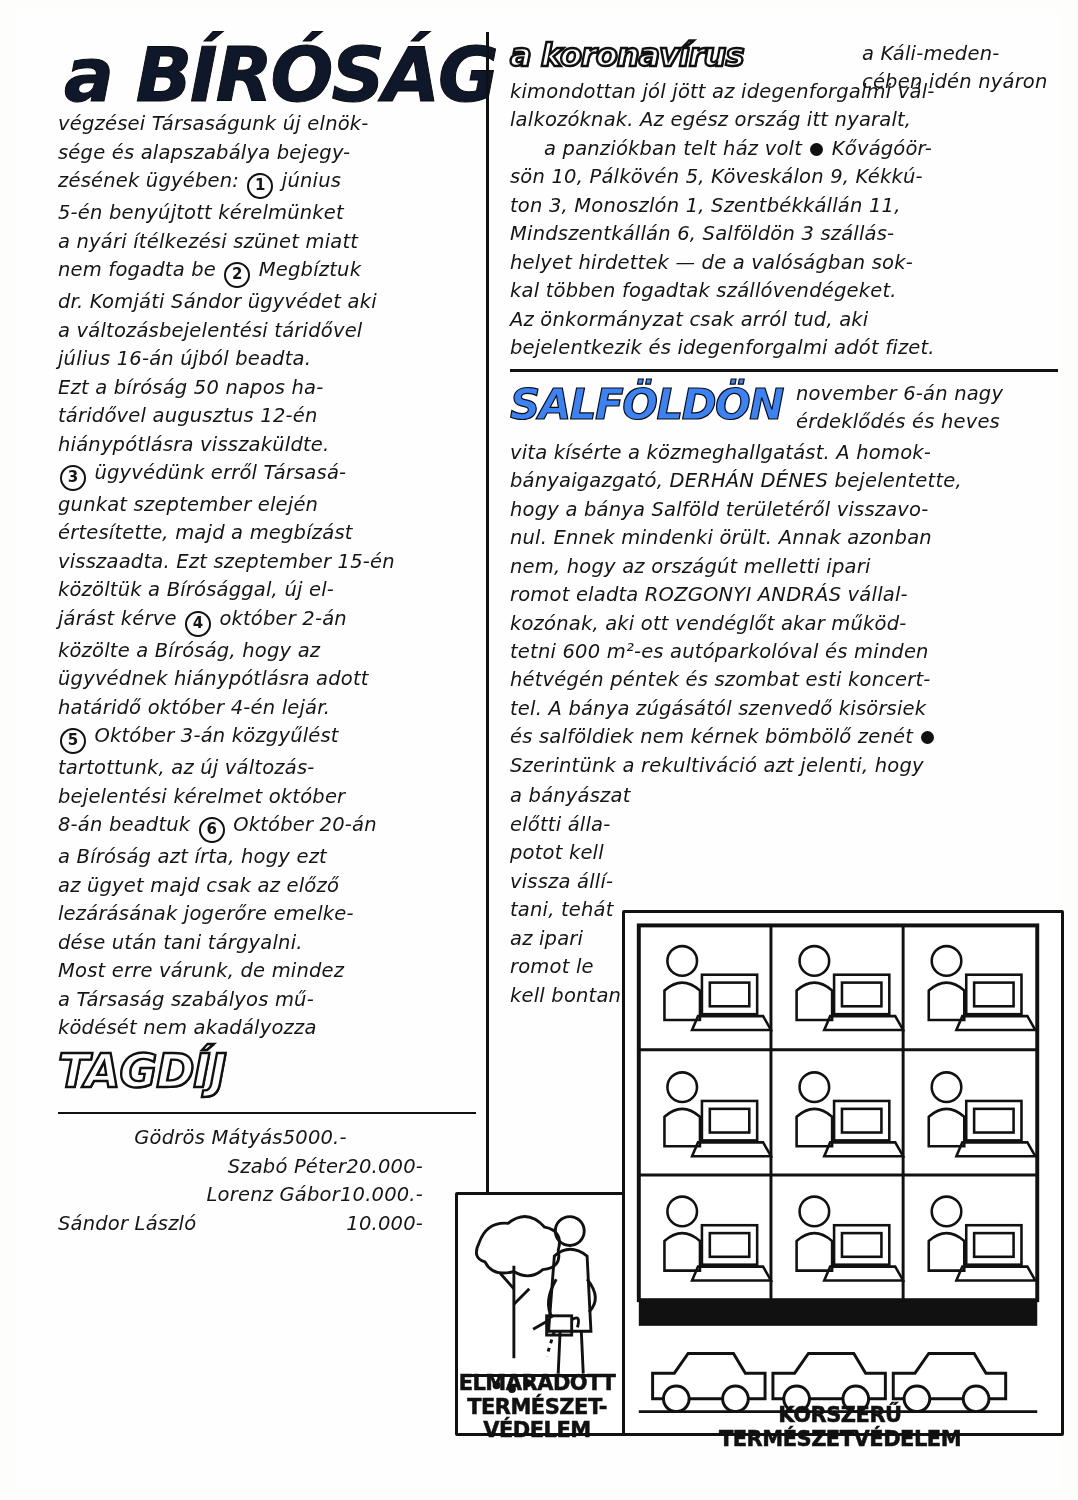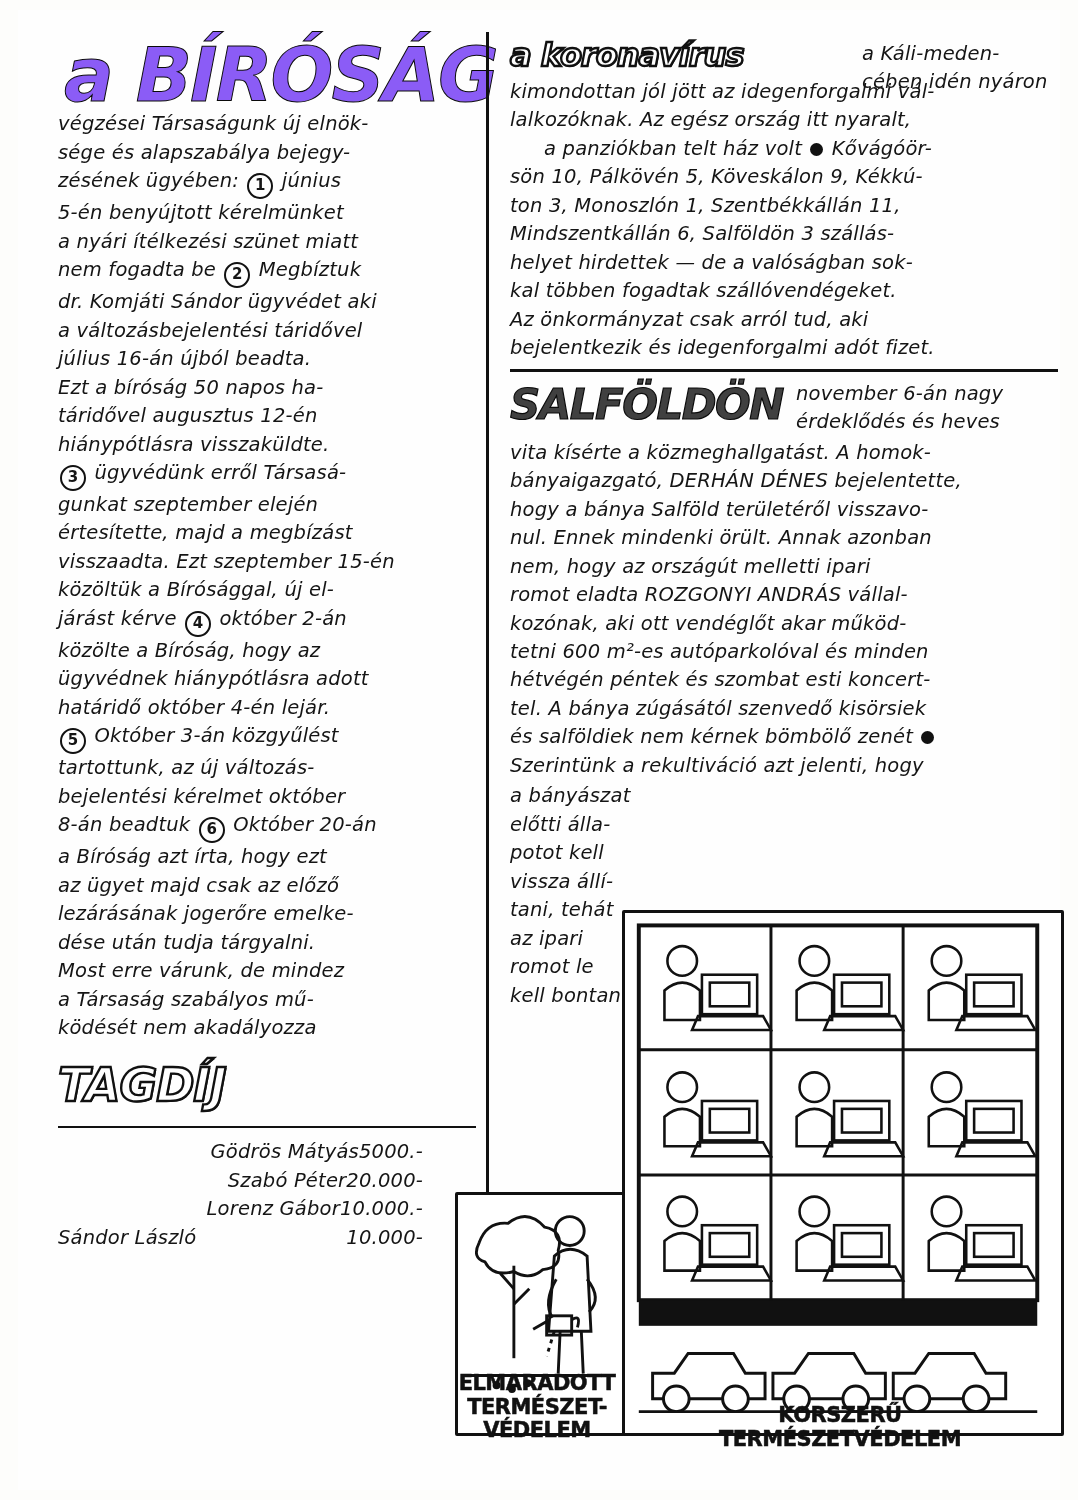--- a/index.html
+++ b/index.html
@@ -32,38 +32,38 @@
     font-size:19.5px;
   }
   .hw p{margin:0;}
   
   .headline{
     font-size:74px;
     font-weight:bold;
     font-style:italic;
     letter-spacing:-2px;
     line-height:.95;
-    color:#8b5cf6;
+    color:#0f172a;
     -webkit-text-stroke:1px #0a0a0a;
   }
   .headline-outline{
     font-size:46px;
     font-weight:bold;
     font-style:italic;
     color:#fff;
     -webkit-text-stroke:2.4px #111;
     letter-spacing:-1px;
     text-shadow:1px 1px 0 #111;
   }
   .sub-headline{
     font-size:42px;
     font-weight:bold;
     font-style:italic;
     letter-spacing:-1.5px;
-    color:#404040;
+    color:#3b82f6;
     -webkit-text-stroke:1.2px #0a0a0a;
   }
   .caption{
     font-weight:bold;
     font-size:21px;
     letter-spacing:-.5px;
     line-height:1.12;
     color:#111;
     text-align:center;
     -webkit-text-stroke:.5px #111;
@@ -114,30 +114,30 @@
         <p>közölte a Bíróság, hogy az</p>
         <p>ügyvédnek hiánypótlásra adott</p>
         <p>határidő október 4-én lejár.</p>
         <p><span class="num">5</span> Október 3-án közgyűlést</p>
         <p>tartottunk, az új változás-</p>
         <p>bejelentési kérelmet október</p>
         <p>8-án beadtuk <span class="num">6</span> Október 20-án</p>
         <p>a Bíróság azt írta, hogy ezt</p>
         <p>az ügyet majd csak az előző</p>
         <p>lezárásának jogerőre emelke-</p>
-        <p>dése után tudja tárgyalni.</p>
+        <p>dése után tani tárgyalni.</p>
         <p>Most erre várunk, de mindez</p>
         <p>a Társaság szabályos mű-</p>
         <p>ködését nem akadályozza</p>
       </div>
 
-      <div class="headline-outline" style="margin-top:16px;">TAGDÍJ</div>
+      <div class="headline-outline" style="margin-top:2px;">TAGDÍJ</div>
 
       <div style="margin-top:14px;border-top:2.5px solid #111;padding-top:10px;width:418px;">
-        <div class="hand hw" style="display:flex;justify-content:flex-end;width:365px;">
+        <div class="hand hw" style="display:flex;justify-content:center;width:365px;">
           <span>Gödrös Mátyás</span>
           <span>5000.-</span>
         </div>
         <div class="hand hw" style="display:flex;justify-content:flex-end;width:365px;">
           <span>Szabó Péter</span>
           <span>20.000-</span>
         </div>
         <div class="hand hw" style="display:flex;justify-content:flex-end;width:365px;">
           <span>Lorenz Gábor</span>
           <span>10.000.-</span>

